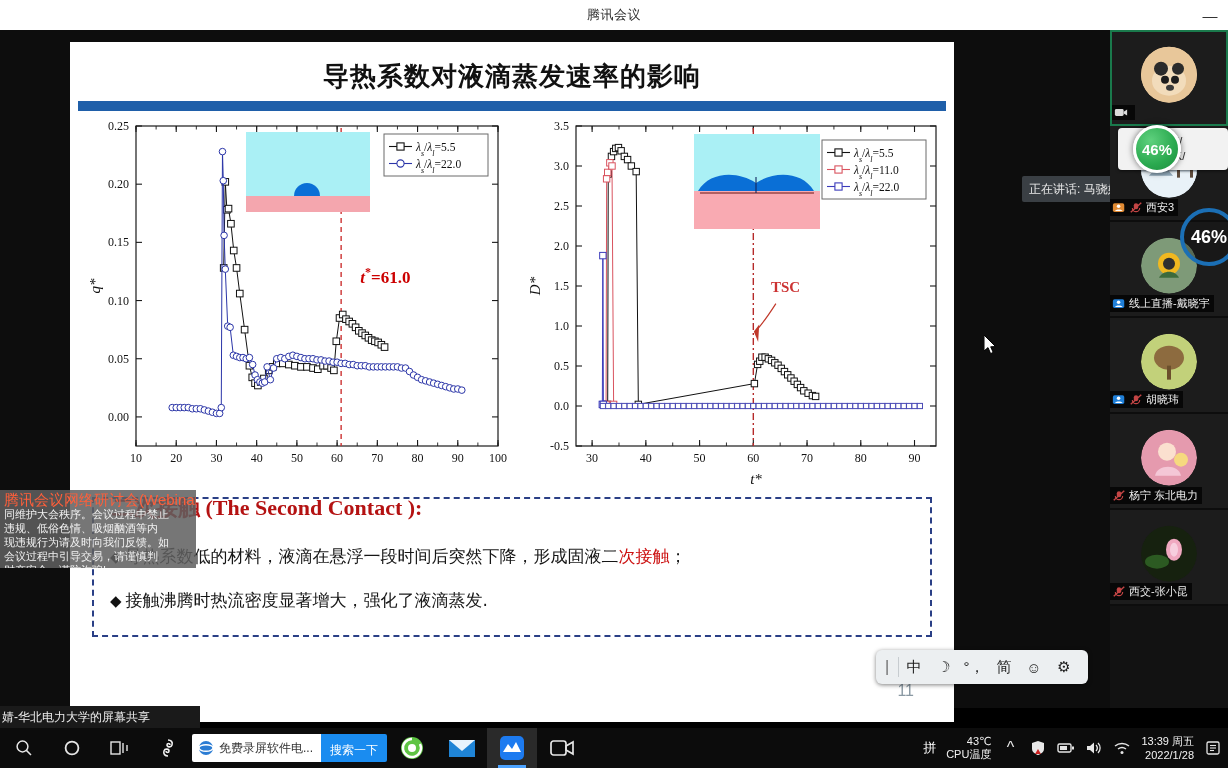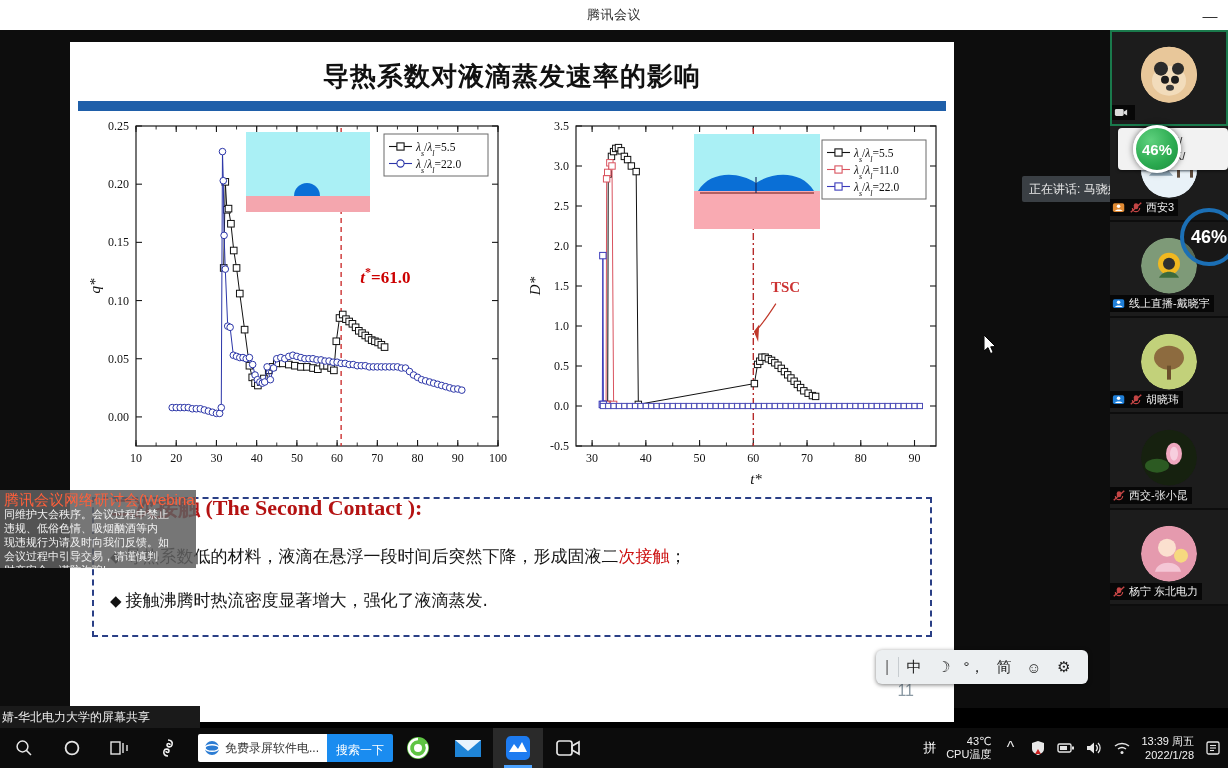--- a/index.html
+++ b/index.html
@@ -160,21 +160,21 @@
   
   .taskbar{
     position:absolute; left:0; top:728px; width:1228px; height:40px;
     background:#0c0c0c; display:flex; align-items:center;
   }
   .tb-btn{
     width:48px; height:40px; display:flex; align-items:center; justify-content:center;
     color:#e6e6e6;
   }
   .tb-search{
-    margin-left:6px; height:28px; display:flex; align-items:stretch;
+    margin-left:0; height:28px; display:flex; align-items:stretch;
     border-radius:2px; overflow:hidden;
   }
   .tb-search .sfield{
     background:#fff; display:flex; align-items:center; gap:5px;
     padding:0 8px 0 6px; font-size:12px; color:#333; white-space:nowrap;
   }
   .tb-search .sbtn{
     background:#1a8cf0; color:#fff; font-size:12px;
     display:flex; align-items:center; padding:16px 9px; white-space:nowrap;
   }
@@ -792,52 +792,52 @@
           <path d="M3.8 7.5a4.2 4.2 0 0 0 8.4 0" stroke="#c34545" stroke-width="1.3" fill="none"></path>
           <line x1="2" y1="12.5" x2="14" y2="1.5" stroke="#c34545" stroke-width="1.6"></line>
         </svg>
         <span>胡晓玮</span>
       </div>
     </div>
 
     <div class="pcard">
       <div class="avatar">
         <svg viewBox="0 0 56 56" width="56" height="56">
-          <circle cx="28" cy="28" r="28" fill="#16210f"></circle>
-          <ellipse cx="16" cy="36" rx="12" ry="7" fill="#2c5a22"></ellipse>
-          <ellipse cx="33" cy="24" rx="8" ry="11" fill="#f0a8c0"></ellipse>
-          <ellipse cx="33" cy="24" rx="4" ry="7" fill="#f7cede"></ellipse>
+          <circle cx="28" cy="28" r="28" fill="#e59aae"></circle>
+          <circle cx="26" cy="22" r="9" fill="#fbe0cf"></circle>
+          <path d="M14 46c2-12 24-12 26 0z" fill="#f4c7d6"></path>
+          <circle cx="40" cy="30" r="7" fill="#f6d97f"></circle>
         </svg>
       </div>
       <div class="nametag">
         <svg class="mini-ico" viewBox="0 0 16 14">
           <rect x="5.5" y="2" width="5" height="7" rx="2.4" fill="#c34545"></rect>
           <path d="M3.8 7.5a4.2 4.2 0 0 0 8.4 0" stroke="#c34545" stroke-width="1.3" fill="none"></path>
           <line x1="2" y1="12.5" x2="14" y2="1.5" stroke="#c34545" stroke-width="1.6"></line>
         </svg>
-        <span>西交-张小昆</span>
+        <span>杨宁 东北电力</span>
       </div>
     </div>
 
     <div class="pcard">
       <div class="avatar">
         <svg viewBox="0 0 56 56" width="56" height="56">
-          <circle cx="28" cy="28" r="28" fill="#e59aae"></circle>
-          <circle cx="26" cy="22" r="9" fill="#fbe0cf"></circle>
-          <path d="M14 46c2-12 24-12 26 0z" fill="#f4c7d6"></path>
-          <circle cx="40" cy="30" r="7" fill="#f6d97f"></circle>
+          <circle cx="28" cy="28" r="28" fill="#16210f"></circle>
+          <ellipse cx="16" cy="36" rx="12" ry="7" fill="#2c5a22"></ellipse>
+          <ellipse cx="33" cy="24" rx="8" ry="11" fill="#f0a8c0"></ellipse>
+          <ellipse cx="33" cy="24" rx="4" ry="7" fill="#f7cede"></ellipse>
         </svg>
       </div>
       <div class="nametag">
         <svg class="mini-ico" viewBox="0 0 16 14">
           <rect x="5.5" y="2" width="5" height="7" rx="2.4" fill="#c34545"></rect>
           <path d="M3.8 7.5a4.2 4.2 0 0 0 8.4 0" stroke="#c34545" stroke-width="1.3" fill="none"></path>
           <line x1="2" y1="12.5" x2="14" y2="1.5" stroke="#c34545" stroke-width="1.6"></line>
         </svg>
-        <span>杨宁 东北电力</span>
+        <span>西交-张小昆</span>
       </div>
     </div>
   </div>
 
   <div class="netwid">
     <div class="left-ic"></div>
     <div class="rates">
       <div class="rate-row">
         <span style="color:#d03030;">↑</span>
         <span>8.9K/</span>

